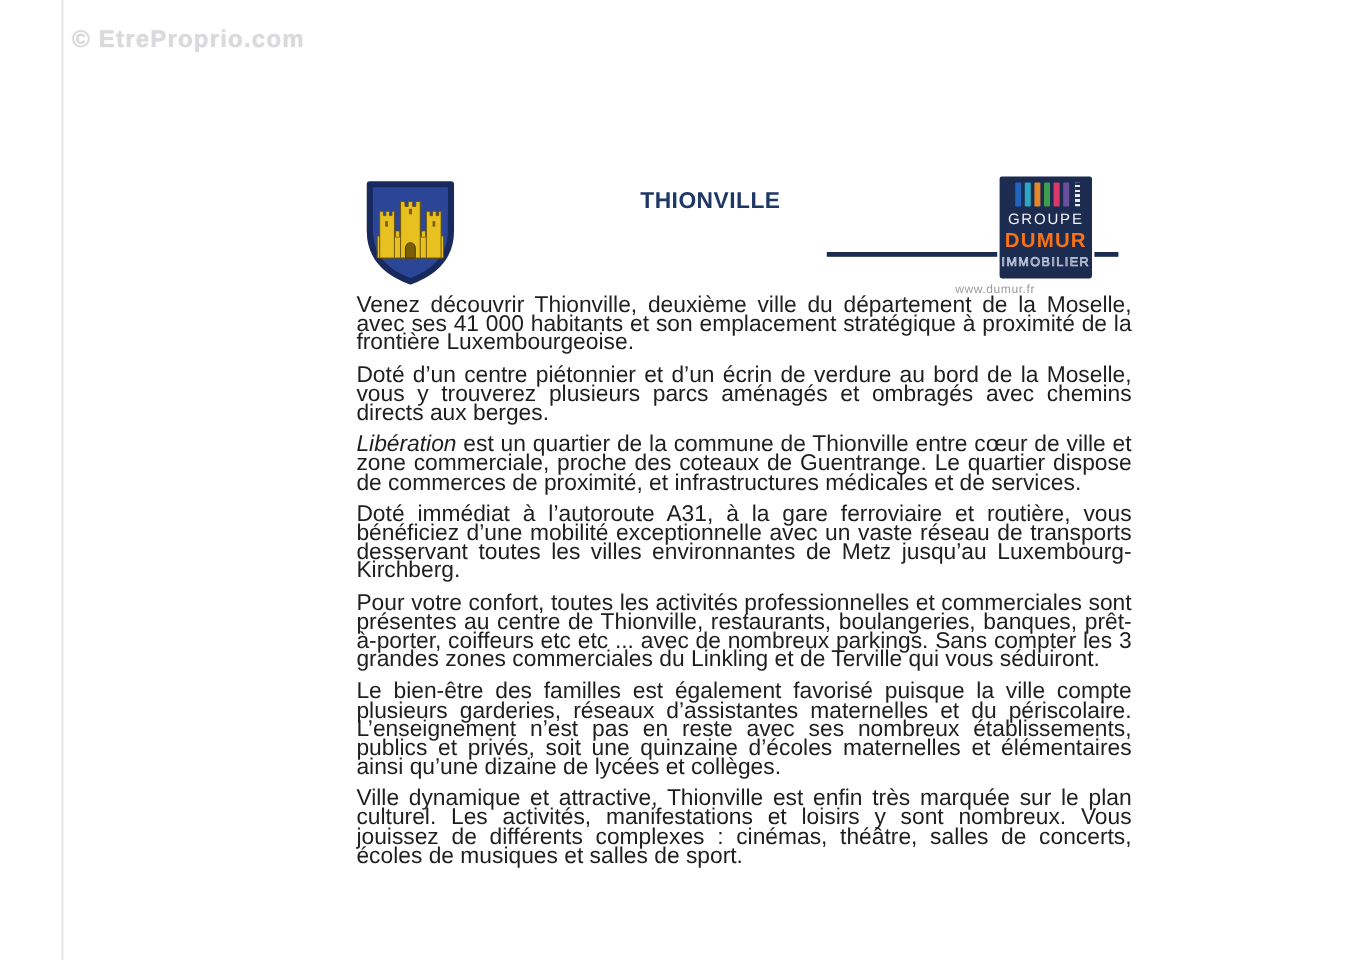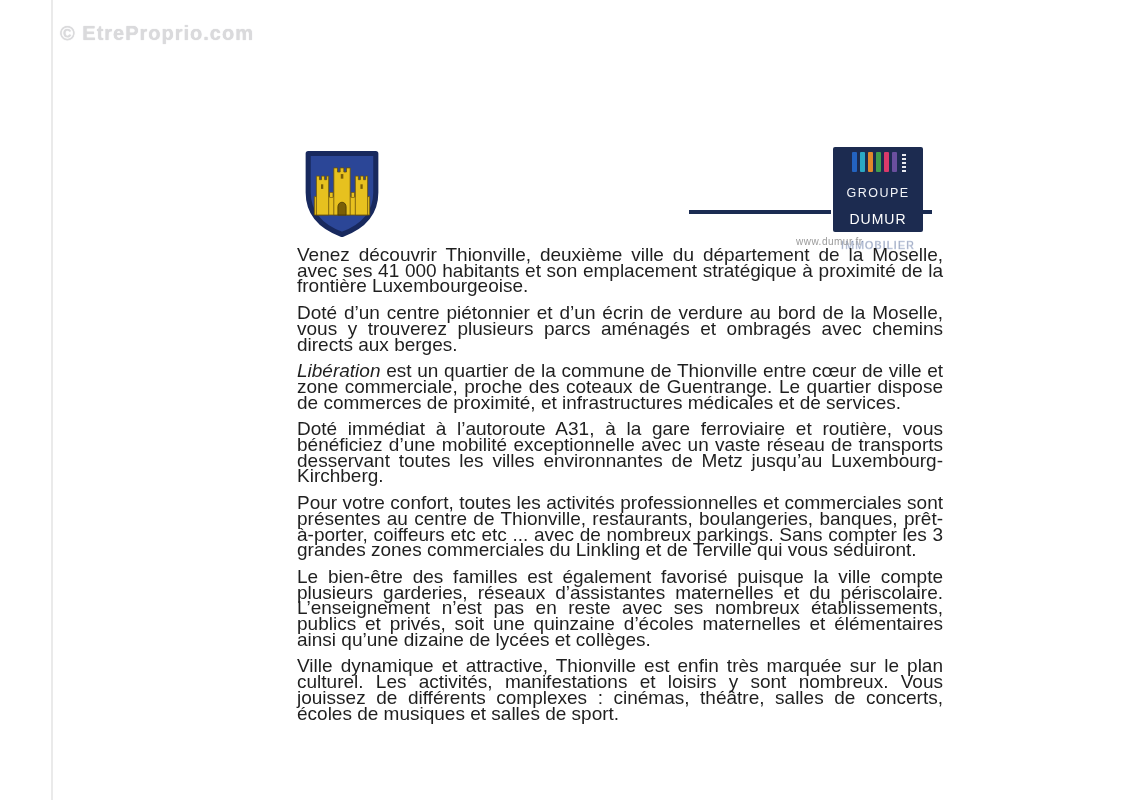--- a/index.html
+++ b/index.html
@@ -21,33 +21,33 @@
     color:#dadadc;text-shadow:0 0 1px #cfcfd2;
   }
   
   .crest{position:absolute;left:256px;top:145px;width:84px;height:96px;}
   .doc-title{
     position:absolute;left:408px;top:157px;width:280px;
     text-align:center;font-size:19px;font-weight:700;
     letter-spacing:.4px;color:#1e3765;
   }
   .logo{
-    position:absolute;left:789px;top:147px;width:90px;height:85px;
+    position:absolute;left:789px;top:147px;width:77px;height:85px;
     background:#1c2b50;border-radius:2px;
     display:flex;flex-direction:column;align-items:center;
-    box-sizing:border-box;padding-top:5px;gap:10px;
+    box-sizing:border-box;padding-top:5px;
   }
   .logo-bars{display:flex;gap:3px;height:20px;align-items:stretch;margin-left:2px;}
   .logo-bar{width:5px;border-radius:1px;}
   .logo-side-strip{
     width:4px;height:20px;background:#e8eaf0;margin-left:2px;
     background-image:repeating-linear-gradient(#1c2b50 0 2px,#e8eaf0 2px 4px);
   }
   .logo-groupe{color:#f2f4f8;font-size:12.5px;letter-spacing:1.5px;margin-top:4px;}
-  .logo-dumur{color:#ffffff;font-size:14px;font-weight:400;letter-spacing:1px;margin-top:1px;}
+  .logo-dumur{color:#f97316;font-size:17px;font-weight:700;letter-spacing:1px;margin-top:1px;}
   .logo-immobilier{
     font-size:10.5px;letter-spacing:1.2px;margin-top:2px;
     color:#5a6a92;-webkit-text-stroke:0.6px #ccd4e4;
   }
   .rule{position:absolute;top:210px;height:4px;background:#1b2c52;}
   .rule-left{left:645px;width:142px;}
   .rule-right{left:868px;width:20px;}
   .logo-site{
     position:absolute;left:752px;top:236px;width:95px;
     text-align:left;font-size:10px;color:#9a9a9a;letter-spacing:.5px;
@@ -81,20 +81,21 @@
         <path stroke="#6b520a" stroke-width="0.8" d="M54 68 V30 h3 v3.5 h2 v-3.5 h3 v3.5 h2 v-3.5 h2 V68 Z" fill="#e7c11f"></path>
         <path stroke="#6b520a" stroke-width="0.8" d="M33 68 V22 h3.6 v4 h2.6 v-4 h3.6 v4 h2.6 v-4 h3.6 V68 Z" fill="#e7c11f"></path>
         <path d="M37 68 v-8 a4 4.5 0 0 1 8 0 v8 Z" stroke="#4a3a05" stroke-width="0.8" fill="#7a5f08"></path>
         <rect x="20.5" y="38" width="2.2" height="4.5" fill="#7a5f08"></rect>
         <rect x="59" y="38" width="2.2" height="4.5" fill="#7a5f08"></rect>
         <rect x="39.8" y="28" width="2.5" height="4.5" fill="#7a5f08"></rect>
       </g>
     </svg>
   </div>
 
+  <div class="doc-title">THIONVILLE</div>
 
   <div class="rule rule-left"></div>
   <div class="rule rule-right"></div>
 
   <div class="logo">
     <div class="logo-bars">
 
       <div class="logo-bar" style="background: rgb(35, 99, 192);"></div>
         <div class="logo-bar" style="background: rgb(43, 168, 196);"></div>
         <div class="logo-bar" style="background: rgb(226, 136, 42);"></div>

